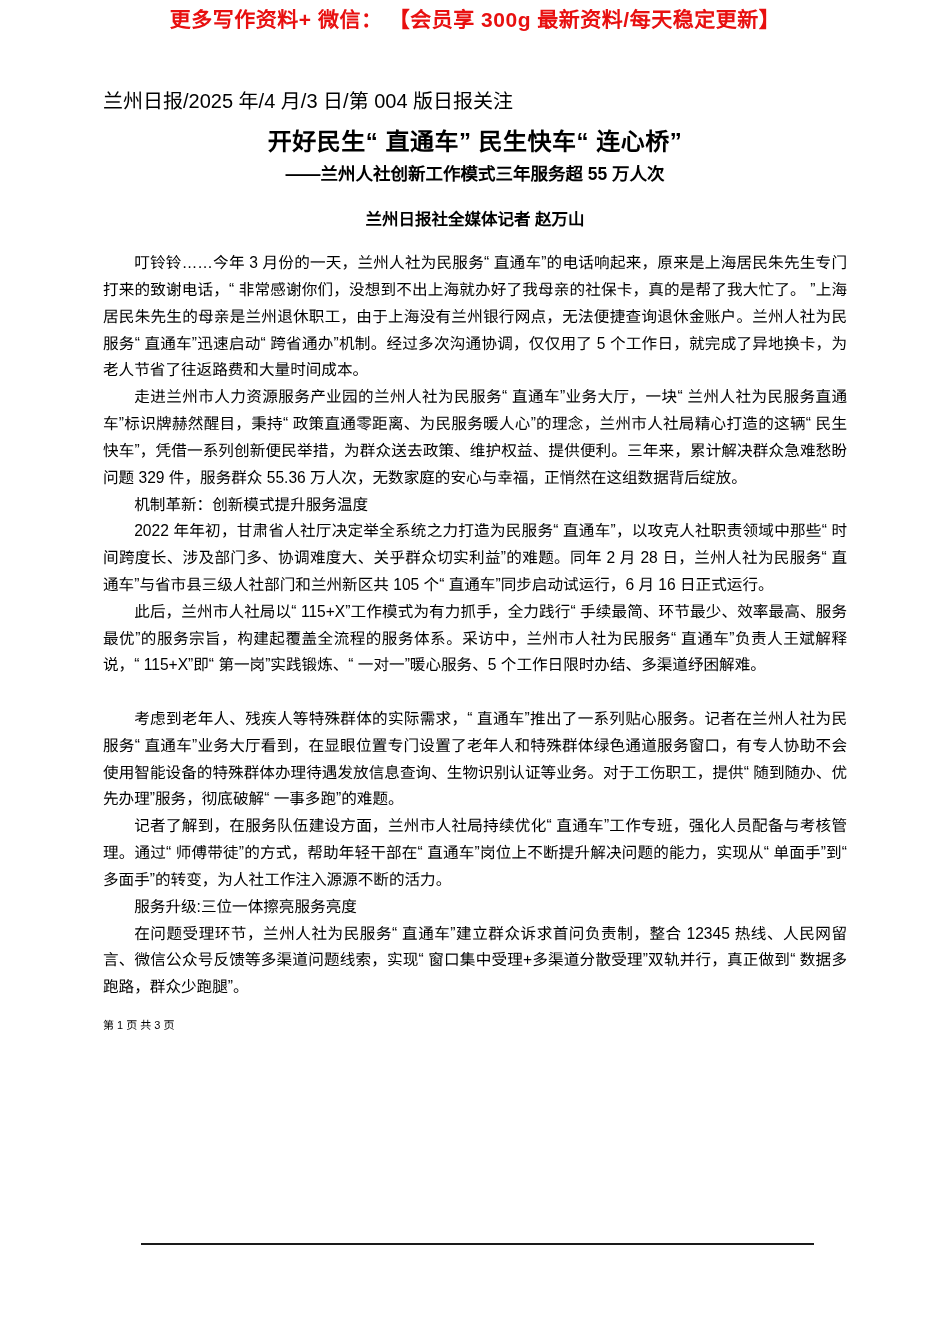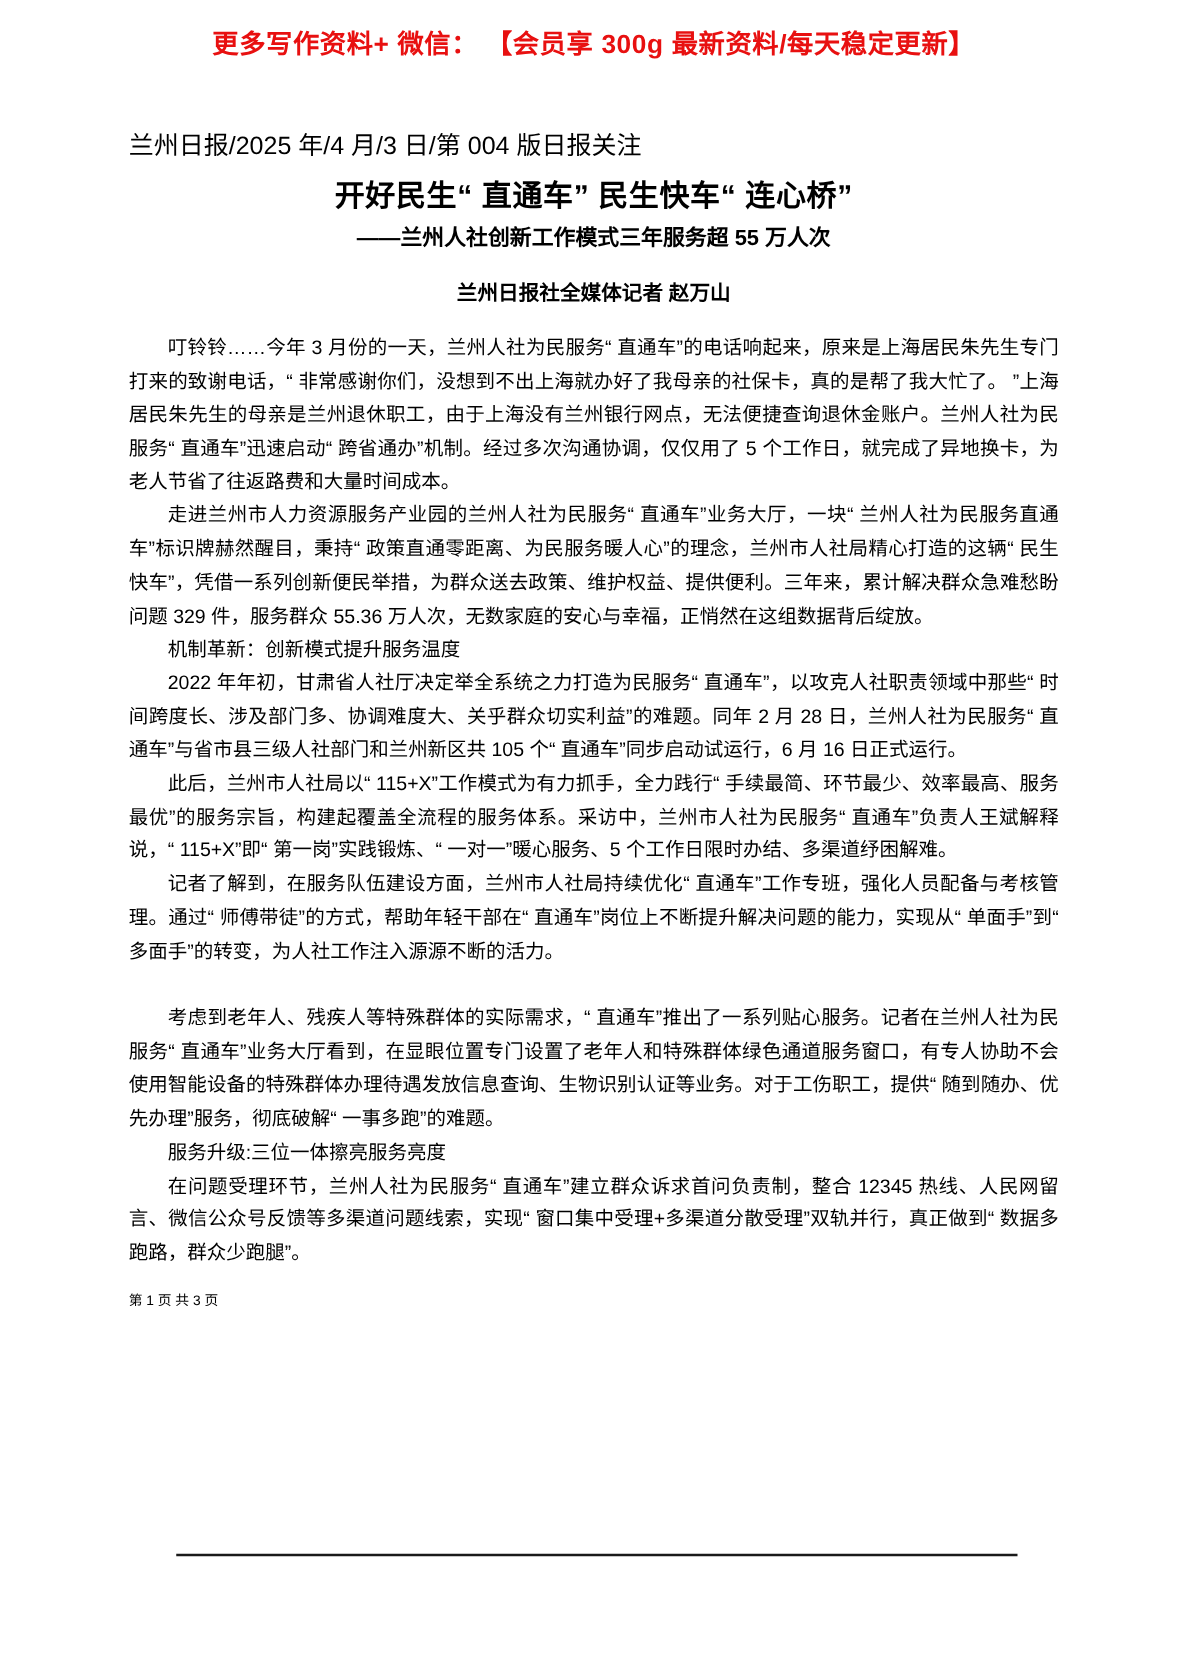--- a/index.html
+++ b/index.html
@@ -12,21 +12,21 @@
     height: 1344px;
     font-family: "Liberation Sans", "DejaVu Sans", sans-serif;
     color: #000000;
     position: relative;
     overflow: hidden;
   }
 
   
   .promo-banner {
     width: 100%;
-    padding-top: 22px;
+    padding-top: 6px;
     text-align: center;
     letter-spacing: 0.5px;
   }
   .promo-banner .promo-text {
     color: #e81010;
     font-size: 21px;
     font-weight: 700;
     line-height: 1.3;
     white-space: nowrap;
   }
@@ -143,22 +143,22 @@
   <h2 class="doc-subtitle">——兰州人社创新工作模式三年服务超 55 万人次</h2>
 
   <div class="doc-byline">兰州日报社全媒体记者  赵万山</div>
 
   <div class="body-block">
     <p class="para">叮铃铃……今年 3 月份的一天，兰州人社为民服务“ 直通车”的电话响起来，原来是上海居民朱先生专门打来的致谢电话，“ 非常感谢你们，没想到不出上海就办好了我母亲的社保卡，真的是帮了我大忙了。 ”上海居民朱先生的母亲是兰州退休职工，由于上海没有兰州银行网点，无法便捷查询退休金账户。兰州人社为民服务“ 直通车”迅速启动“ 跨省通办”机制。经过多次沟通协调，仅仅用了 5 个工作日，就完成了异地换卡，为老人节省了往返路费和大量时间成本。</p>
     <p class="para">走进兰州市人力资源服务产业园的兰州人社为民服务“ 直通车”业务大厅，一块“ 兰州人社为民服务直通车”标识牌赫然醒目，秉持“ 政策直通零距离、为民服务暖人心”的理念，兰州市人社局精心打造的这辆“ 民生快车”，凭借一系列创新便民举措，为群众送去政策、维护权益、提供便利。三年来，累计解决群众急难愁盼问题 329 件，服务群众 55.36 万人次，无数家庭的安心与幸福，正悄然在这组数据背后绽放。</p>
     <p class="para subhead">机制革新：创新模式提升服务温度</p>
     <p class="para">2022 年年初，甘肃省人社厅决定举全系统之力打造为民服务“ 直通车”，以攻克人社职责领域中那些“ 时间跨度长、涉及部门多、协调难度大、关乎群众切实利益”的难题。同年 2 月 28 日，兰州人社为民服务“ 直通车”与省市县三级人社部门和兰州新区共 105 个“ 直通车”同步启动试运行，6 月 16 日正式运行。</p>
     <p class="para">此后，兰州市人社局以“ 115+X”工作模式为有力抓手，全力践行“ 手续最简、环节最少、效率最高、服务最优”的服务宗旨，构建起覆盖全流程的服务体系。采访中，兰州市人社为民服务“ 直通车”负责人王斌解释说，“ 115+X”即“ 第一岗”实践锻炼、“ 一对一”暖心服务、5 个工作日限时办结、多渠道纾困解难。</p>
+    <p class="para spaced-before">考虑到老年人、残疾人等特殊群体的实际需求，“ 直通车”推出了一系列贴心服务。记者在兰州人社为民服务“ 直通车”业务大厅看到，在显眼位置专门设置了老年人和特殊群体绿色通道服务窗口，有专人协助不会使用智能设备的特殊群体办理待遇发放信息查询、生物识别认证等业务。对于工伤职工，提供“ 随到随办、优先办理”服务，彻底破解“ 一事多跑”的难题。</p>
     <p class="para">记者了解到，在服务队伍建设方面，兰州市人社局持续优化“ 直通车”工作专班，强化人员配备与考核管理。通过“ 师傅带徒”的方式，帮助年轻干部在“ 直通车”岗位上不断提升解决问题的能力，实现从“ 单面手”到“ 多面手”的转变，为人社工作注入源源不断的活力。</p>
-    <p class="para spaced-before">考虑到老年人、残疾人等特殊群体的实际需求，“ 直通车”推出了一系列贴心服务。记者在兰州人社为民服务“ 直通车”业务大厅看到，在显眼位置专门设置了老年人和特殊群体绿色通道服务窗口，有专人协助不会使用智能设备的特殊群体办理待遇发放信息查询、生物识别认证等业务。对于工伤职工，提供“ 随到随办、优先办理”服务，彻底破解“ 一事多跑”的难题。</p>
     <p class="para subhead">服务升级:三位一体擦亮服务亮度</p>
     <p class="para">在问题受理环节，兰州人社为民服务“ 直通车”建立群众诉求首问负责制，整合 12345 热线、人民网留言、微信公众号反馈等多渠道问题线索，实现“ 窗口集中受理+多渠道分散受理”双轨并行，真正做到“ 数据多跑路，群众少跑腿”。</p>
   </div>
 
   <div class="page-footer">第 1 页 共 3 页</div>
 </div>
 
 <div class="bottom-rule"></div>
 
 <div class="watermark">

